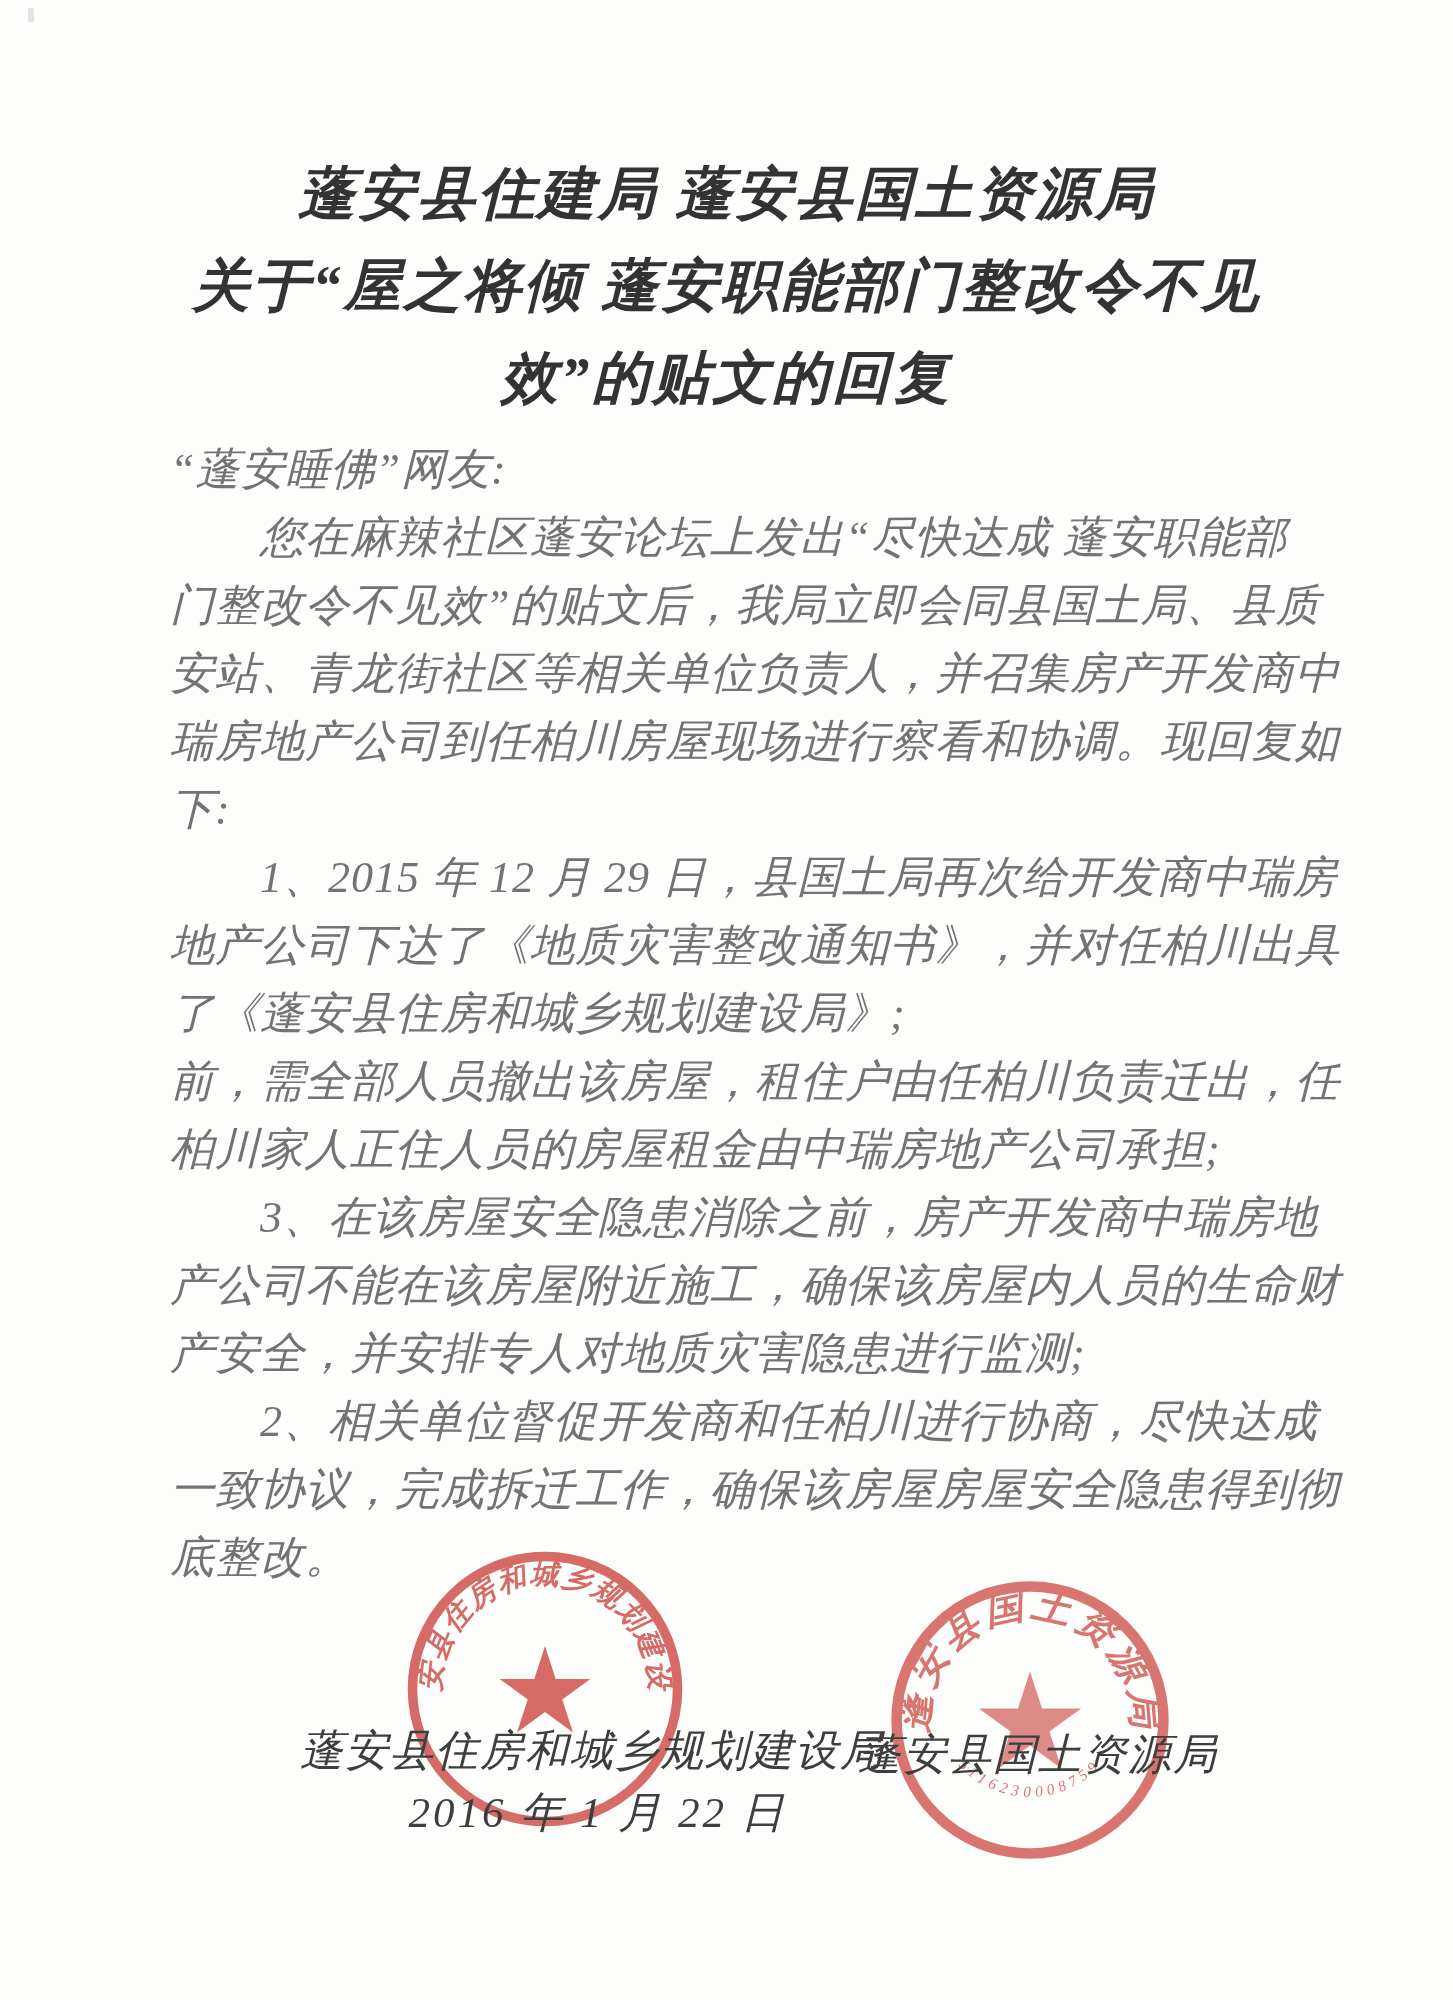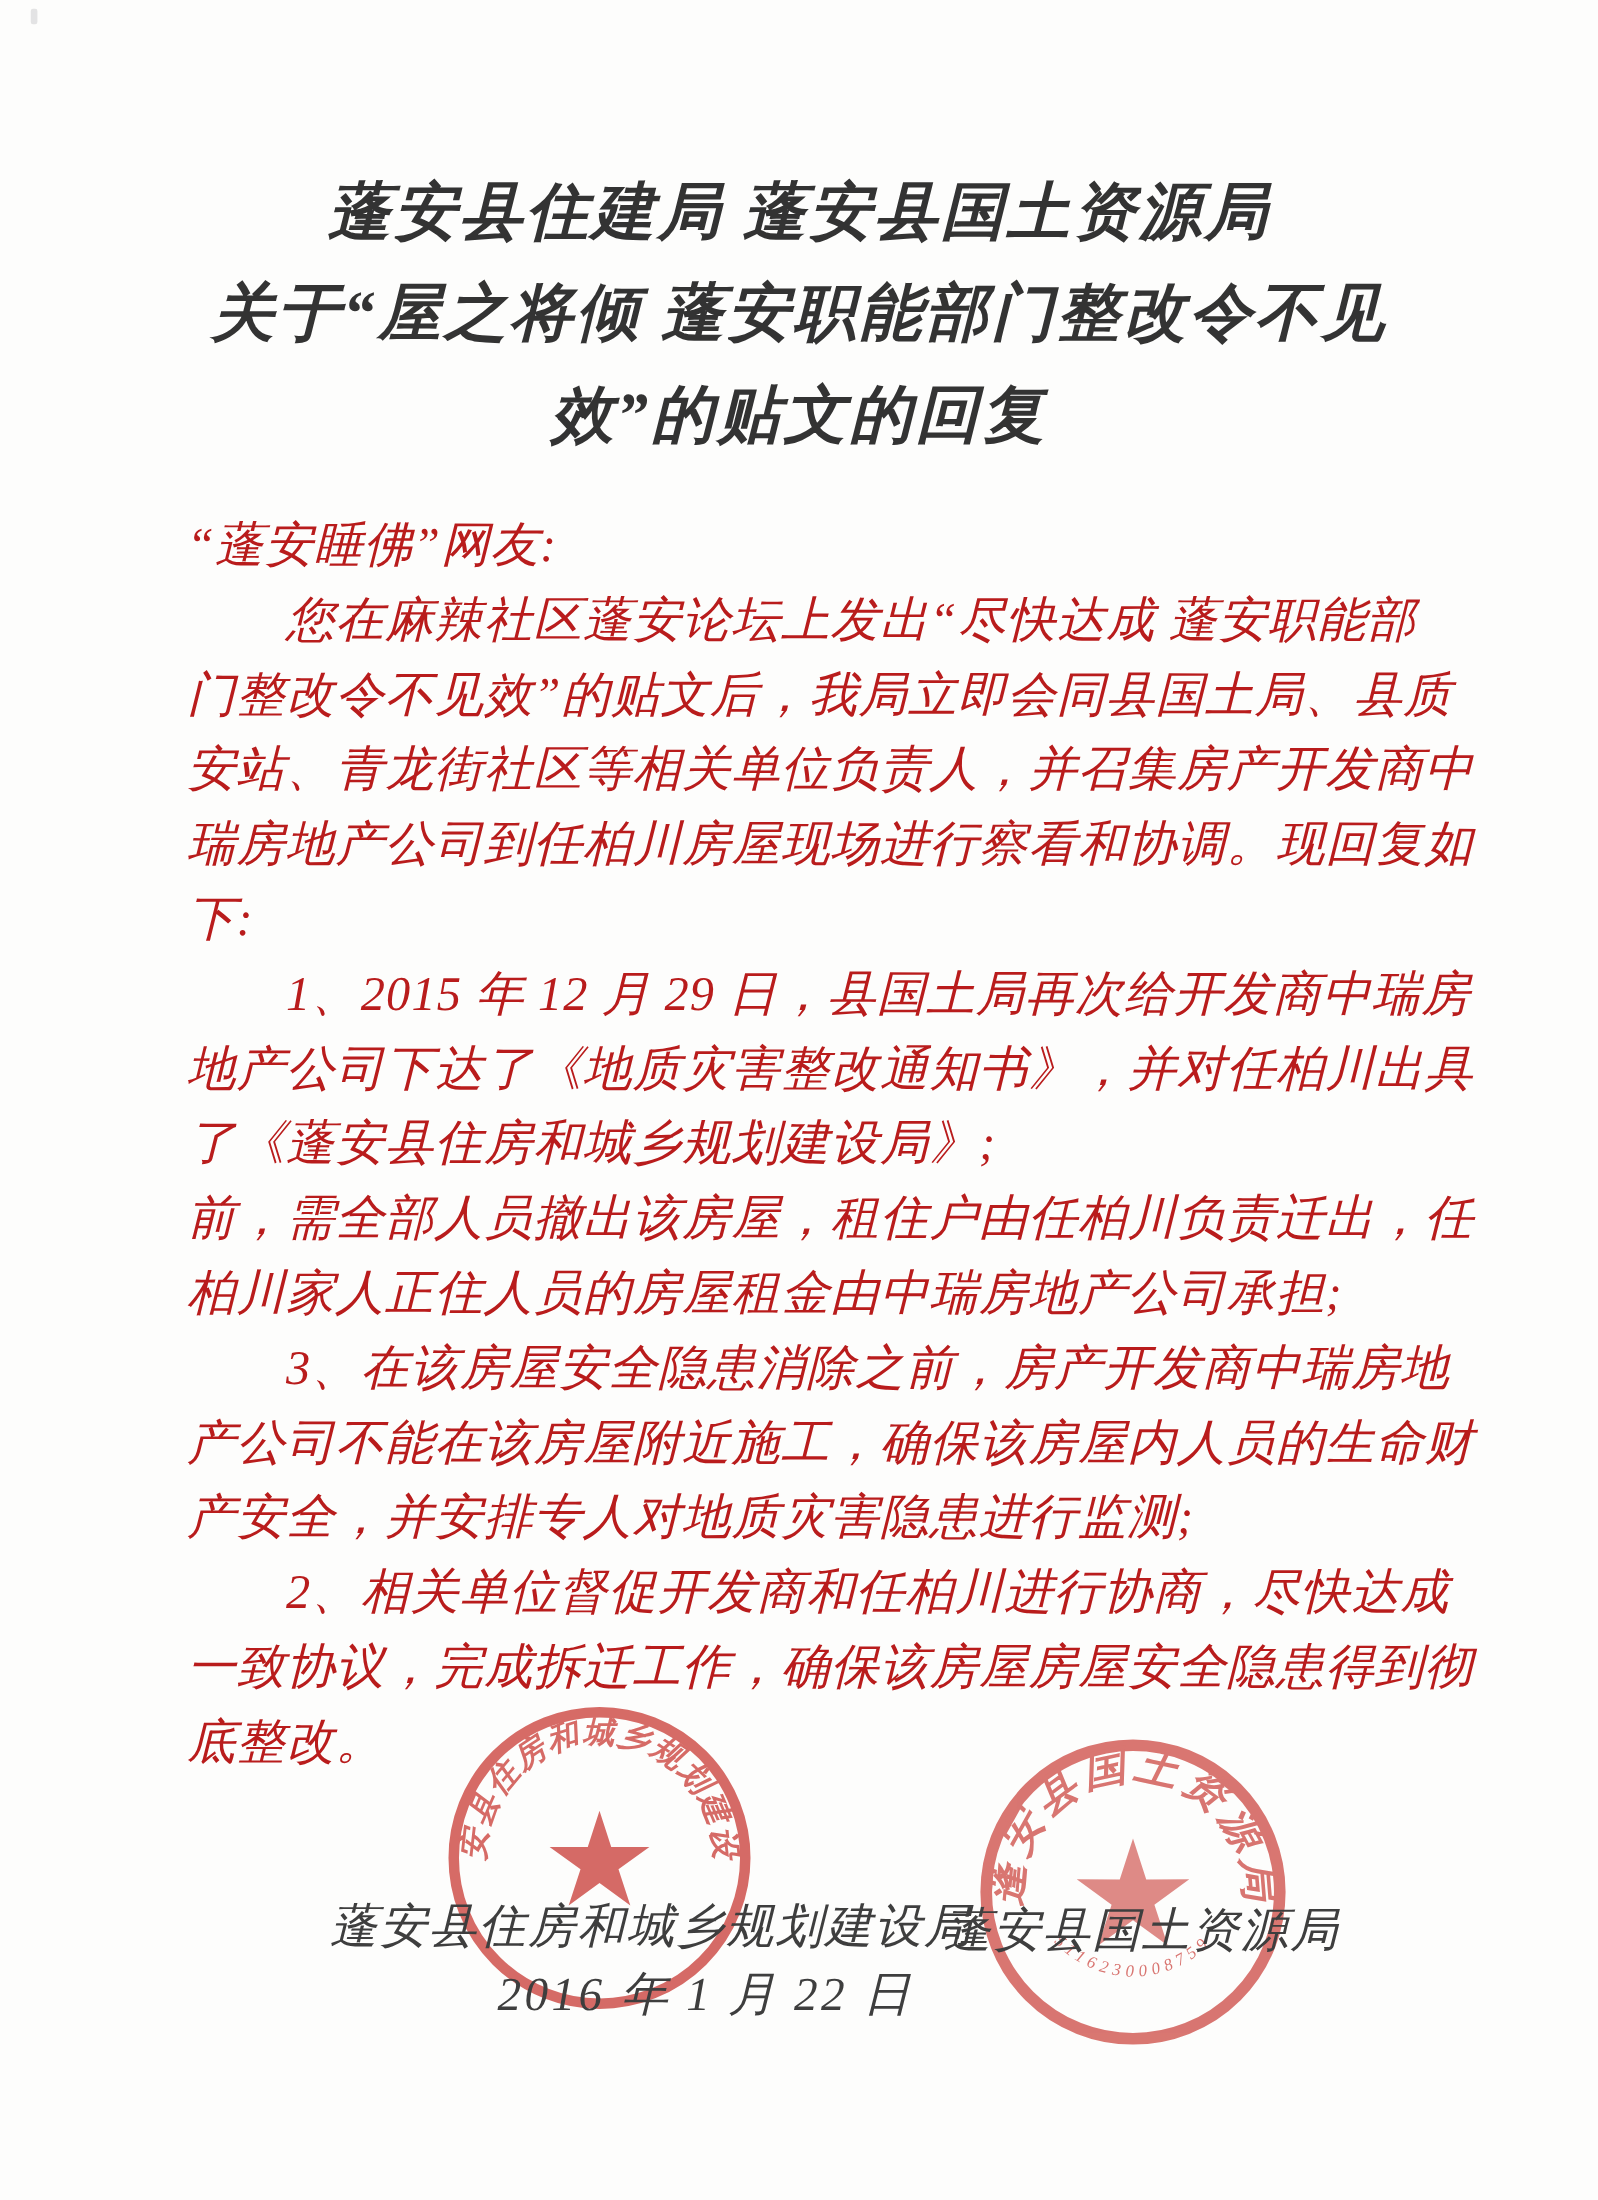--- a/index.html
+++ b/index.html
@@ -16,23 +16,23 @@
     position:absolute;top:148px;left:0;width:1453px;
     text-align:center;
     font-weight:700;
     font-size:57px;
     line-height:92px;
     letter-spacing:3px;
     color:#333333;
   }
   
   .body-block{
-    position:absolute;top:462px;left:170px;width:1125px;
+    position:absolute;top:436px;left:170px;width:1125px;
     font-size:44px;
-    color:#b91c1c;
+    color:#737373;
     letter-spacing:1px;
   }
   .ln{height:68px;line-height:68px;white-space:nowrap;}
   .ind{padding-left:90px;}
   
   .stamp{position:absolute;}
   .stamp-left{left:402px;top:1546px;width:286px;height:286px;}
   .stamp-right{left:886px;top:1576px;width:288px;height:288px;}
   
   .sig{
@@ -45,21 +45,20 @@
   }
   .sig-left{left:300px;top:1722px;}
   .sig-right{left:858px;top:1726px;}
   .date-line{
     position:absolute;top:1784px;left:0;width:1195px;
     text-align:center;
     font-size:43px;
     color:#3e3e3e;
     letter-spacing:3px;
     z-index:5;
-    padding-left:44px;
   }
   
   .speck{position:absolute;left:28px;top:8px;width:6px;height:14px;background:#c9c9cc;opacity:.5;border-radius:2px;}
 </style>
 </head>
 <body>
 
 <div class="page">
 
   <div class="speck"></div>

